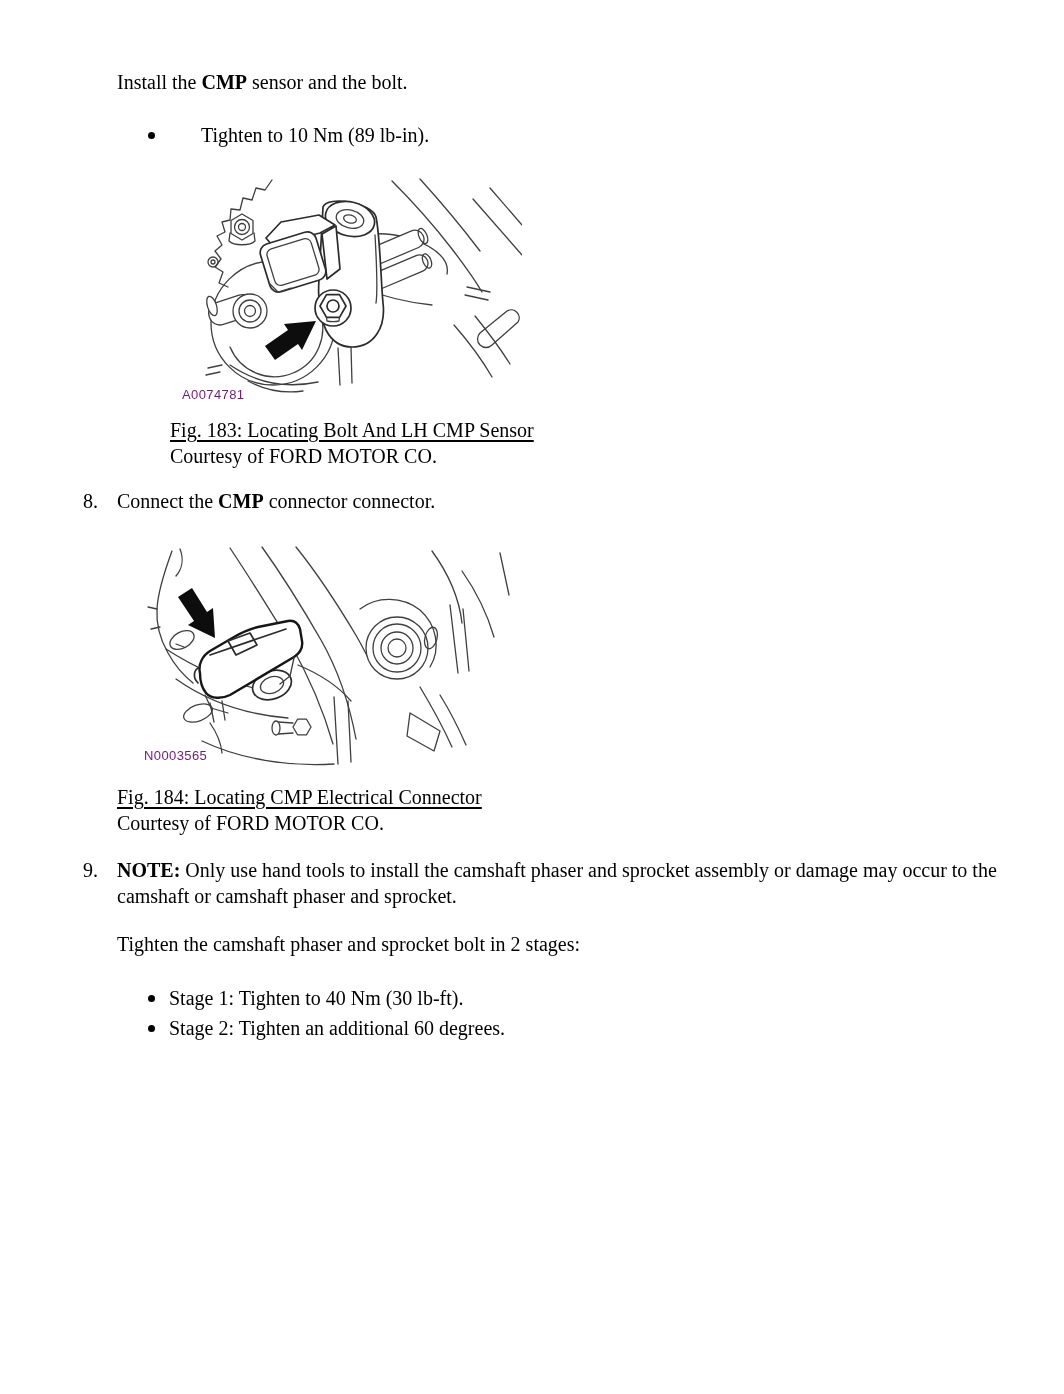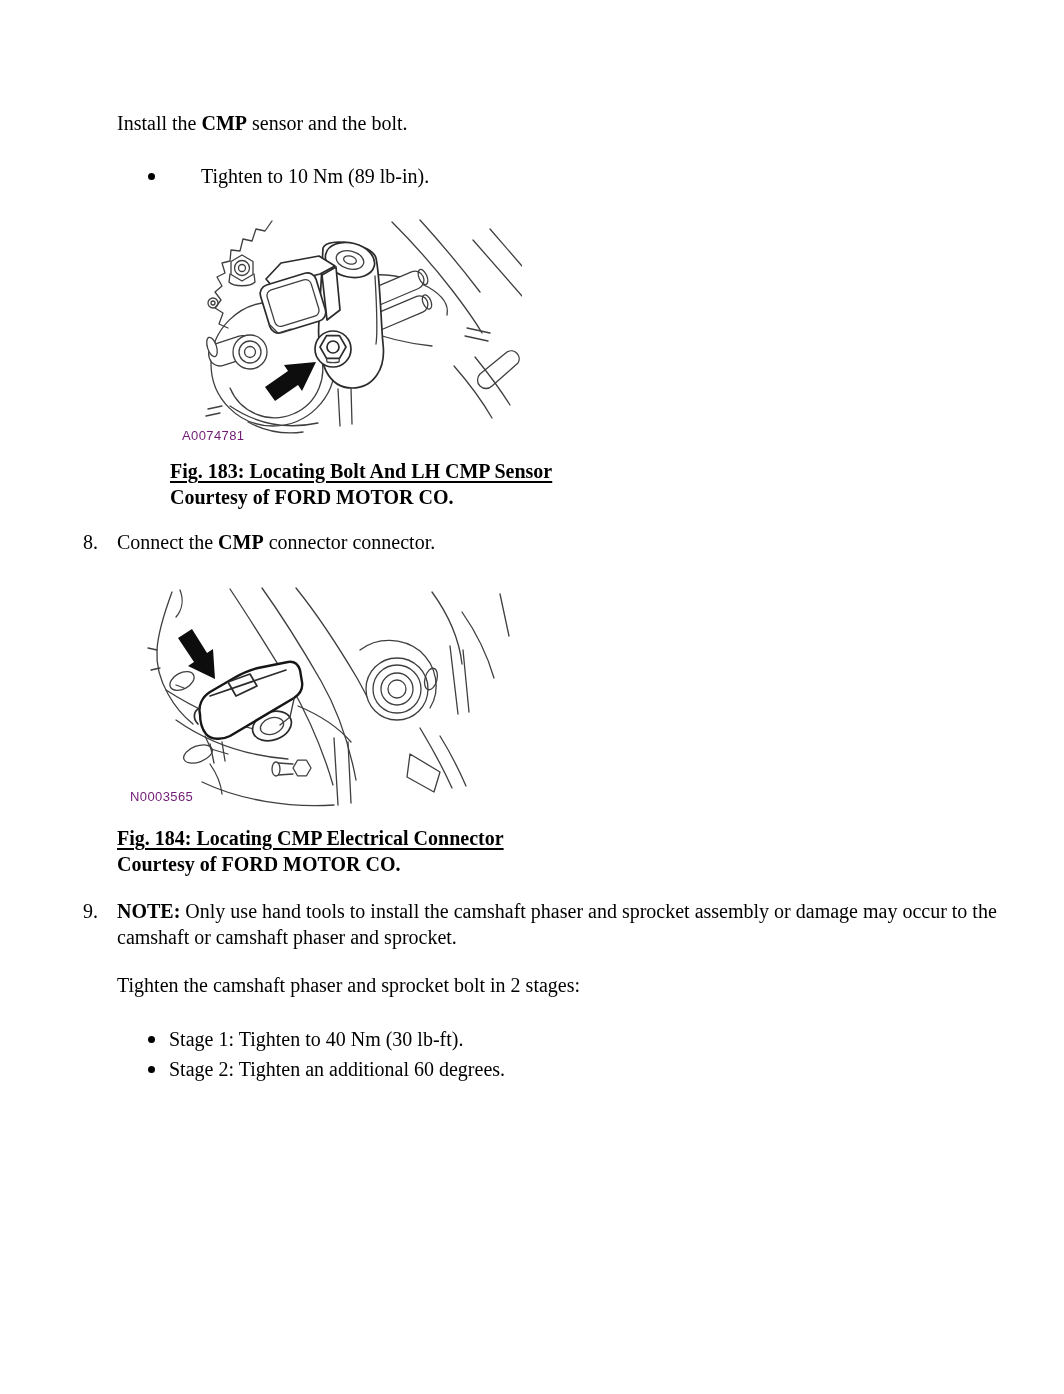--- a/index.html
+++ b/index.html
@@ -2,21 +2,21 @@
 <html><head>
 <meta charset="utf-8">
 <style>
   * { margin:0; padding:0; box-sizing:border-box; }
   html,body { background:#ffffff; }
   body {
     width:1064px; height:1394px;
     font-family:"Liberation Serif","DejaVu Serif",serif;
     font-size:20px; line-height:26px; color:#000;
   }
-  .page { position:relative; width:1064px; height:1394px; overflow:hidden; padding-top:110px; }
+  .page { position:relative; width:1064px; height:1394px; overflow:hidden; padding-top:69px; }
 
   .para { margin-left:117px; margin-right:58px; }
 
   .step { display:flex; margin-right:58px; }
   .step-num { flex:none; width:34px; margin-left:83px; }
   .step-body { flex:1; }
 
   .bullet-item { display:flex; margin-left:148px; margin-right:58px; }
   .bullet-dot {
     flex:none; width:7px; height:7px; border-radius:50%;
@@ -24,23 +24,23 @@
   }
 
   .fig { position:relative; }
   .fig-183 { margin-left:170px; margin-top:27px; width:352px; height:228px; }
   .fig-184 { margin-left:110px; margin-top:31px; width:412px; height:222px; }
   .fig-code {
     position:absolute; left:12px; bottom:2px;
     font-family:"Liberation Sans","DejaVu Sans",sans-serif;
     font-size:13px; color:#701a75; letter-spacing:0.4px; line-height:13px;
   }
-  .fig-184 .fig-code { left:20px; bottom:5px; }
-
-  .caption { font-weight:bold; }
+  .fig-184 .fig-code { left:34px; bottom:5px; }
+
+  .caption { font-weight:normal; }
   .caption-183 { margin-left:170px; margin-top:14px; }
   .caption-184 { margin-left:117px; margin-top:17px; }
   .cap-line1 { display:block; text-decoration:underline; text-decoration-thickness:2px; text-underline-offset:3px; }
   .cap-line2 { display:block; }
 
   .mt-bullet { margin-top:27px;gap:32px; }
   .mt-step8  { margin-top:19px; }
   .mt-step9  { margin-top:21px; }
   .mt-note2  { margin-top:20px; }
   .mt-stages { margin-top:22px; }

